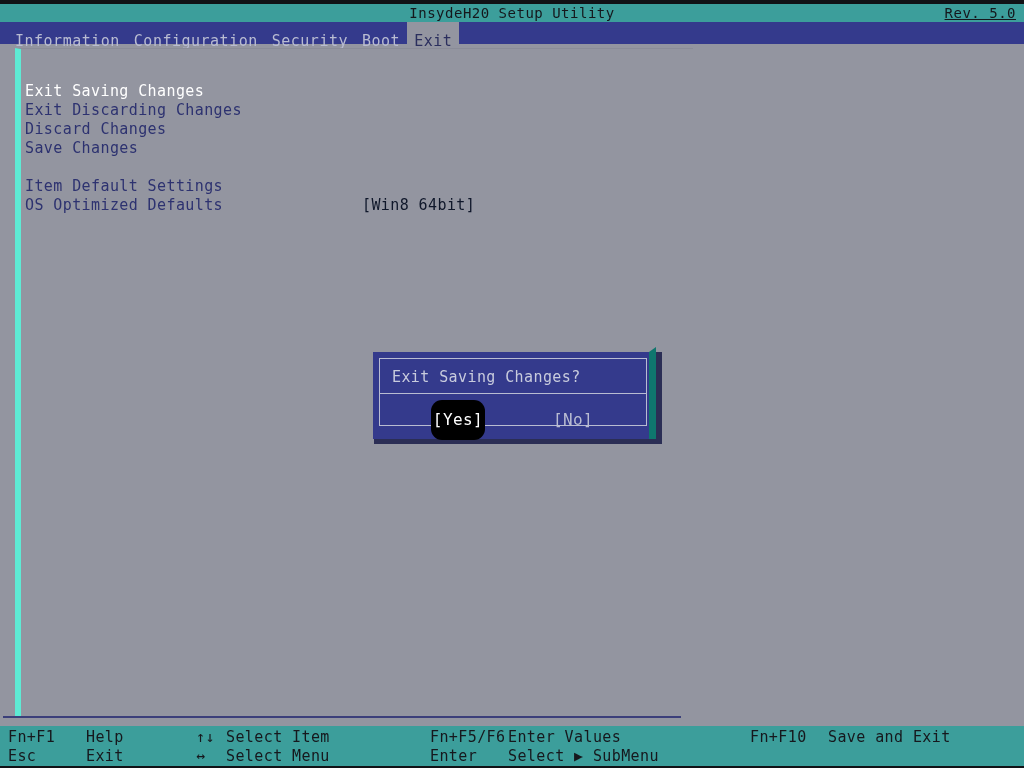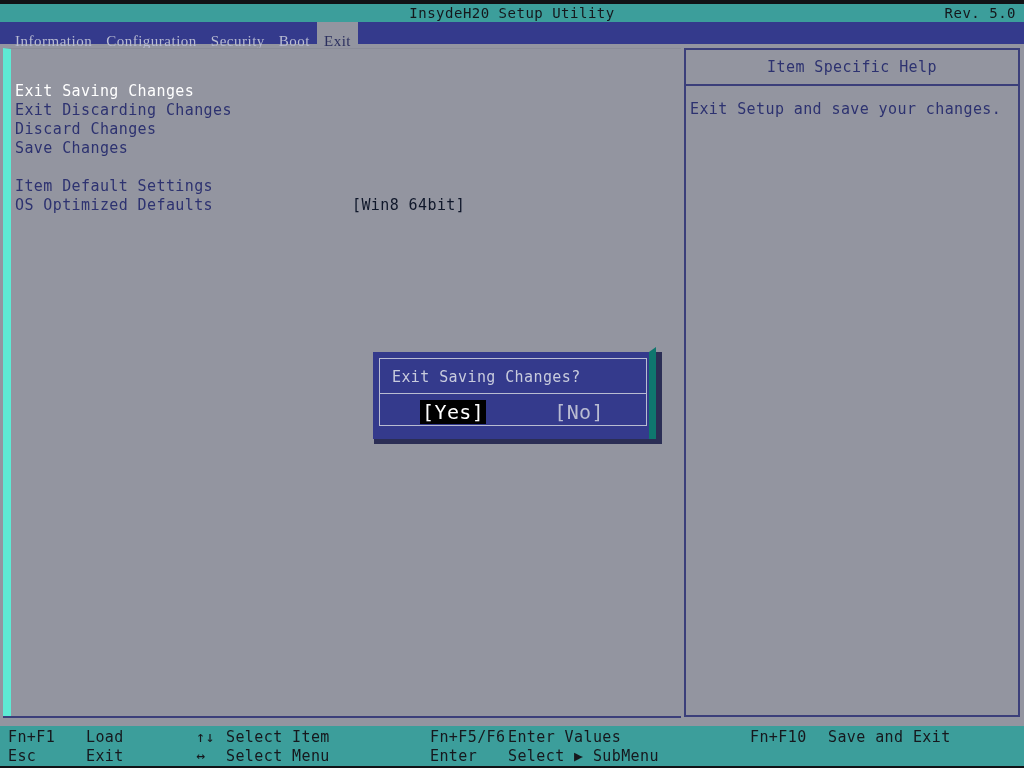--- a/index.html
+++ b/index.html
@@ -46,52 +46,52 @@
     position: absolute;
     left: 0; top: 0;
     width: 1024px;
     text-align: center;
     letter-spacing: 0.5px;
   }
   .titlebar .rev {
     position: absolute;
     right: 8px; top: 0;
     letter-spacing: 0.5px;
+    text-decoration: underline;
   }
 
   
   .menubar {
     position: absolute;
     left: 0; top: 22px;
     width: 1024px; height: 22px;
     background: #343a8c;
     color: #b9bcd2;
     font-size: 15px;
     line-height: 22px;
     white-space: nowrap;
   }
   .menu-item {
     display: inline-block;
     padding: 8px 7px;
     letter-spacing: 0.5px;
-    font-family: Liberation Serif, serif;
   }
   .menu-item.first { margin-left: 8px; }
   .menu-item.active {
     background: #9395a0;
     color: #2b2f5e;
   }
 
   
   .main-panel {
     position: absolute;
-    left: 3px; top: 48px;
+    left: 15px; top: 48px;
     width: 678px; height: 669px;
     background: #9395a0;
-    border-left: 8px solid #5eead4;
+    border-left: 6px solid #5eead4;
     border-top: 1px solid #8a8c98;
     box-sizing: border-box;
   }
   .main-panel-bottom {
     position: absolute;
     left: 3px; top: 716px;
     width: 678px; height: 2px;
     background: #3b3f7a;
   }
 
@@ -188,23 +188,24 @@
     left: 0; top: 41px;
     width: 266px;
     height: 24px;
     line-height: 24px;
     text-align: center;
     white-space: pre;
   }
   .dlg-btn {
     display: inline-block;
     color: #b9bcd2;
-    font-size: 20px;
-    letter-spacing: 0.4px;
-    padding: 0 2px;
+    font-size: 16px;
+    letter-spacing: 0.4px;
+    padding: 8px 2px;
+    border-radius: 11px;
   }
   .dlg-btn.selected {
     background: #000000;
     color: #ffffff;
   }
   .dlg-btn-gap {
     display: inline-block;
     width: 66px;
   }
 
@@ -263,37 +264,33 @@
         <div class="opt-row"><span>Exit Discarding Changes</span></div>
         <div class="opt-row"><span>Discard Changes</span></div>
         <div class="opt-row"><span>Save Changes</span></div>
         <div class="opt-spacer"></div>
         <div class="opt-row"><span>Item Default Settings</span></div>
         <div class="opt-row"><span>OS Optimized Defaults</span><span class="opt-value">[Win8 64bit]</span></div>
       </div>
   </div>
   <div class="main-panel-bottom"></div>
 
-  <div class="help-panel">
-    <div class="help-title">Item Specific Help</div>
-    <div class="help-body">Exit Setup and save your changes.</div>
-  </div>
 
   <div class="dialog-shadow"></div>
   <div class="dialog">
     <div class="dialog-inner">
       <div class="dialog-msg">Exit Saving Changes?</div>
       <div class="dialog-sep"></div>
       <div class="dialog-buttons" id="dialog-buttons"><span class="dlg-btn selected">[Yes]</span><span class="dlg-btn-gap"></span><span class="dlg-btn">[No]</span></div>
     </div>
   </div>
 
   <div class="bottombar" id="bottombar">
       <div class="fk-col c1">
-        <div class="fk-line"><span class="fk-key">Fn+F1</span><span>Load</span></div>
+        <div class="fk-line"><span class="fk-key">Fn+F1</span><span>Help</span></div>
         <div class="fk-line"><span class="fk-key">Esc</span><span>Exit</span></div>
       </div>
       <div class="fk-col c2">
         <div class="fk-line"><span class="fk-key">↑↓</span><span>Select Item</span></div>
         <div class="fk-line"><span class="fk-key">↔</span><span>Select Menu</span></div>
       </div>
       <div class="fk-col c3">
         <div class="fk-line"><span class="fk-key">Fn+F5/F6</span><span>Enter Values</span></div>
         <div class="fk-line"><span class="fk-key">Enter</span><span>Select ▶ SubMenu</span></div>
       </div>

